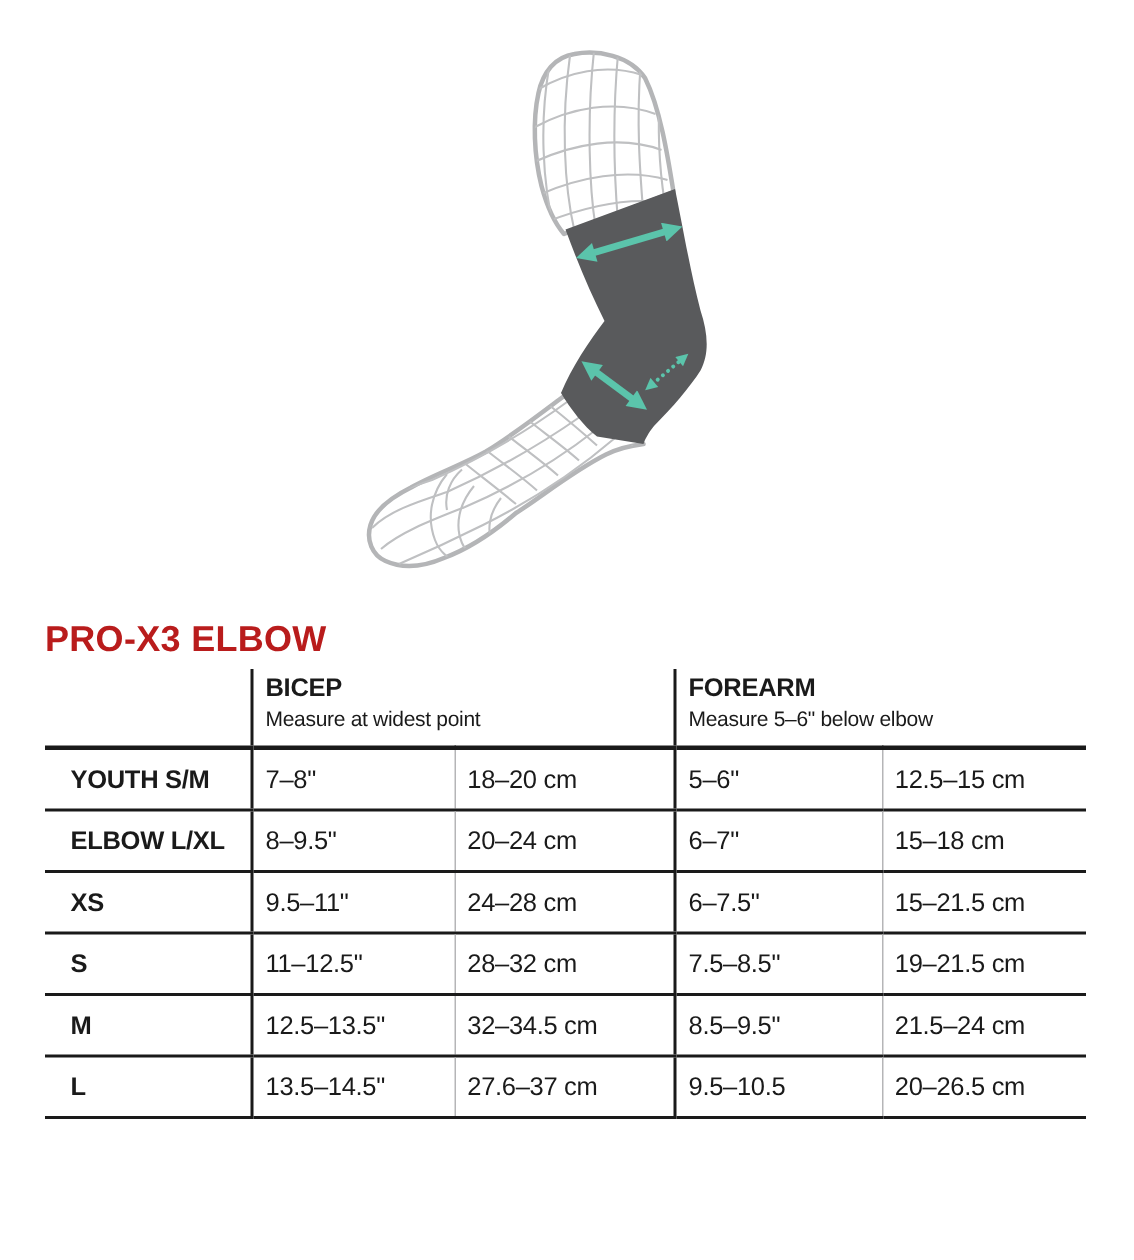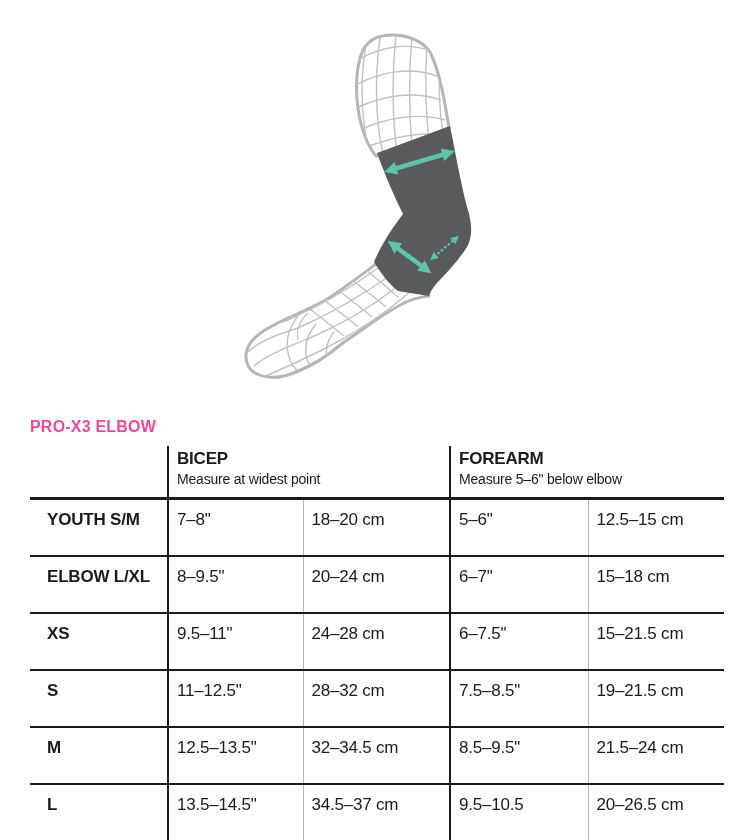--- a/index.html
+++ b/index.html
@@ -8,25 +8,25 @@
     width:756px;height:840px;
     background:#ffffff;
     font-family:"Liberation Sans", sans-serif;
     color:#1a1a1a;
     overflow:hidden;
   }
   .illustration{display:block;}
   .content{margin-left:30px;width:694px;}
   .title{
     margin-top:8px;
-    font-size:16px;
+    font-size:24px;
     font-weight:bold;
     letter-spacing:0.2px;
     line-height:22px;
-    color:#ec4899;
+    color:#b91c1c;
   }
   table.size-table{
     border-collapse:collapse;
     table-layout:fixed;
     width:694px;
     margin-top:8px;
   }
   .size-table th{
     text-align:left;
     vertical-align:top;
@@ -34,21 +34,21 @@
     border-bottom:3px solid #1a1a1a;
   }
   .size-table th.corner{padding:0;}
   .size-table th.group{border-left:2px solid #1a1a1a;}
   .gtitle{font-size:17px;font-weight:bold;line-height:21px;letter-spacing:-0.2px;}
   .gnote{font-size:14px;font-weight:normal;line-height:21px;letter-spacing:-0.2px;}
   .size-table td{
     height:39px;
     font-size:17px;
     letter-spacing:-0.2px;
-    padding:0 0 16px 8px;
+    padding:0 0 0 8px;
     border-bottom:2px solid #1a1a1a;
     vertical-align:middle;
     white-space:nowrap;
   }
   .size-table td.size{
     font-weight:bold;
     font-size:17px;
     padding-left:17px;
   }
   .size-table td.inch{border-left:2px solid #1a1a1a;}
@@ -180,20 +180,20 @@
         <tr>
           <td class="size">M</td>
           <td class="inch">12.5–13.5"</td>
           <td class="cm">32–34.5 cm</td>
           <td class="inch">8.5–9.5"</td>
           <td class="cm">21.5–24 cm</td>
         </tr>
         <tr>
           <td class="size">L</td>
           <td class="inch">13.5–14.5"</td>
-          <td class="cm">34.5–37 cm</td>
+          <td class="cm">27.6–37 cm</td>
           <td class="inch">9.5–10.5</td>
           <td class="cm">20–26.5 cm</td>
         </tr>
       </tbody>
     </table>
   </div>
 </div>
 
 </body></html>

